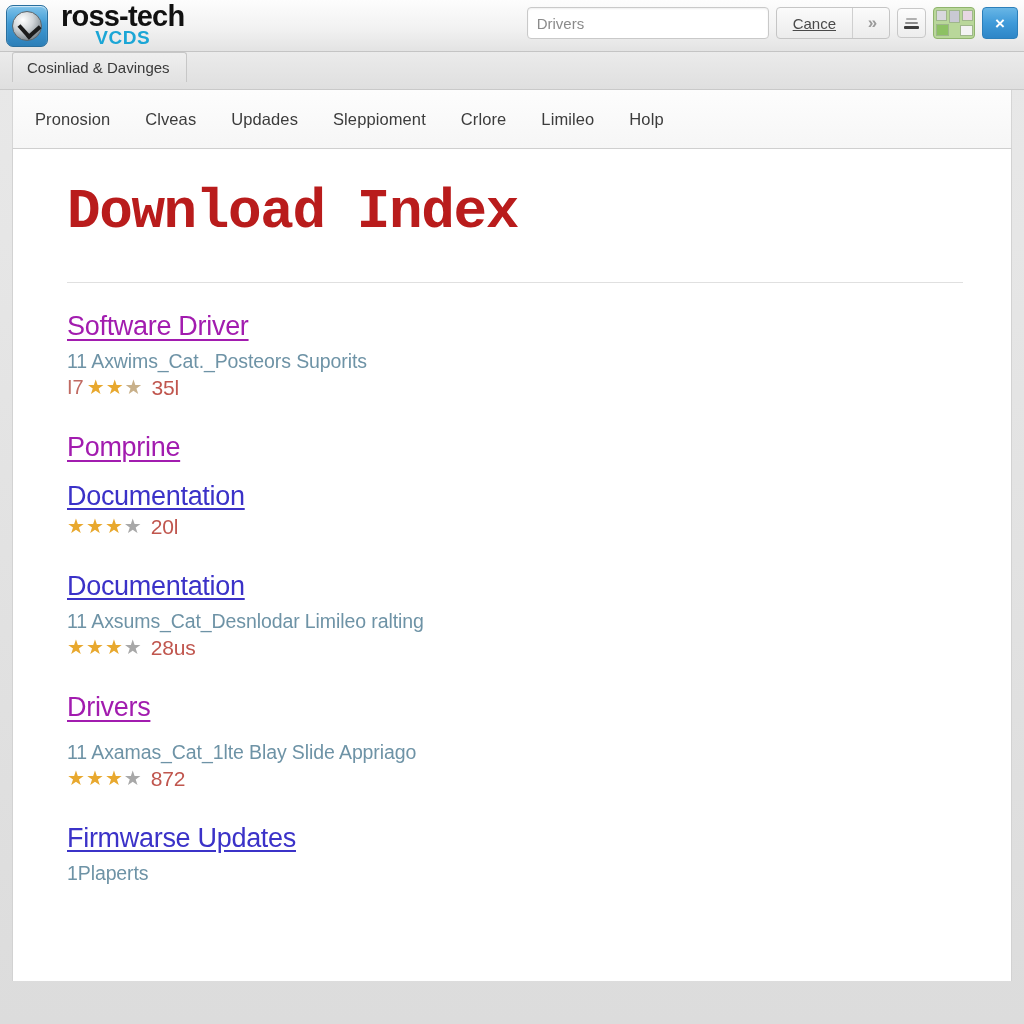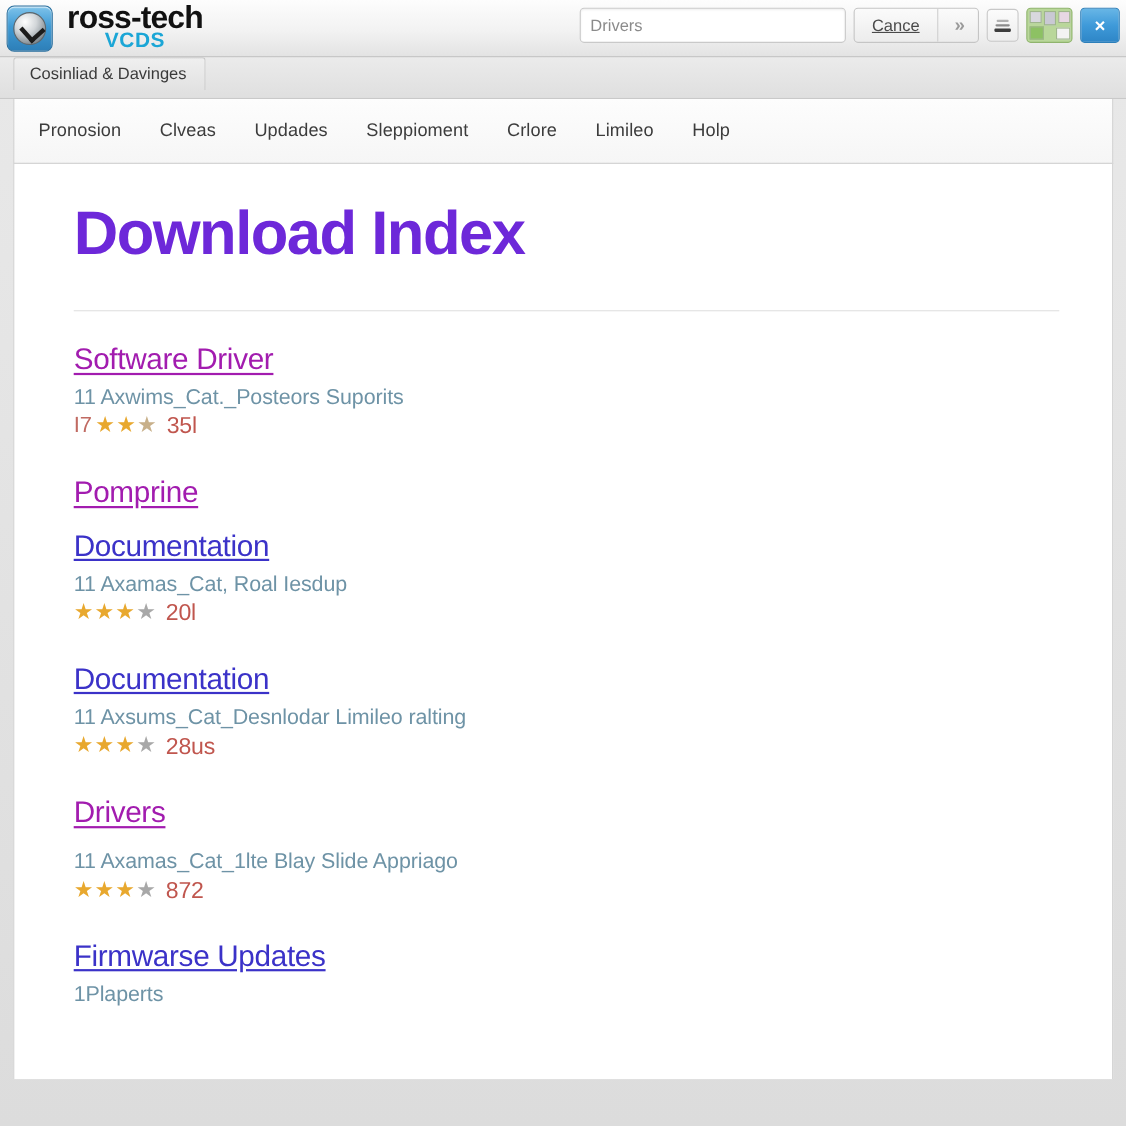--- a/index.html
+++ b/index.html
@@ -257,23 +257,24 @@
     position: relative;
   }
 
   .page-inner {
     padding: 34px 48px 0 54px;
   }
 
   .page-title {
     font-size: 56px;
     font-weight: bold;
-    color: #6d28d9;
+    color: #b91c1c;
     letter-spacing: -1.4px;
     line-height: 1.05;
+    font-family: Liberation Mono, monospace;
   }
 
   .title-rule {
     margin-top: 40px;
     border-top: 1px solid #e0e0e0;
     width: 100%;
   }
 
   .results { margin-top: 28px; }
 
@@ -398,21 +399,21 @@
           <div class="result-block"><div class="result-heading soft">Software Driver</div><div class="result-sub soft">11 Axwims_Cat._Posteors Suporits</div><div class="rating-row">
               <span class="rating-prefix soft">I7</span>
               <span class="stars">
                 <span class="star on">★</span>
                 <span class="star on">★</span>
                 <span class="star faint">★</span>
               </span>
               <span class="rating-count soft">35l</span>
             </div></div>
           <div class="result-block tight"><div class="result-heading soft">Pomprine</div></div>
-          <div class="result-block"><div class="result-heading soft link">Documentation</div><div class="result-sub soft">11 Axamas_Cat, Roal Iesdup</div><div class="rating-row">
+          <div class="result-block"><div class="result-heading soft link">Documentation</div><div class="rating-row">
               <span class="stars">
                 <span class="star on">★</span>
                 <span class="star on">★</span>
                 <span class="star on">★</span>
                 <span class="star off">★</span>
               </span>
               <span class="rating-count soft">20l</span>
             </div></div>
           <div class="result-block"><div class="result-heading soft link">Documentation</div><div class="result-sub soft">11 Axsums_Cat_Desnlodar Limileo ralting</div><div class="rating-row">
               <span class="stars">

